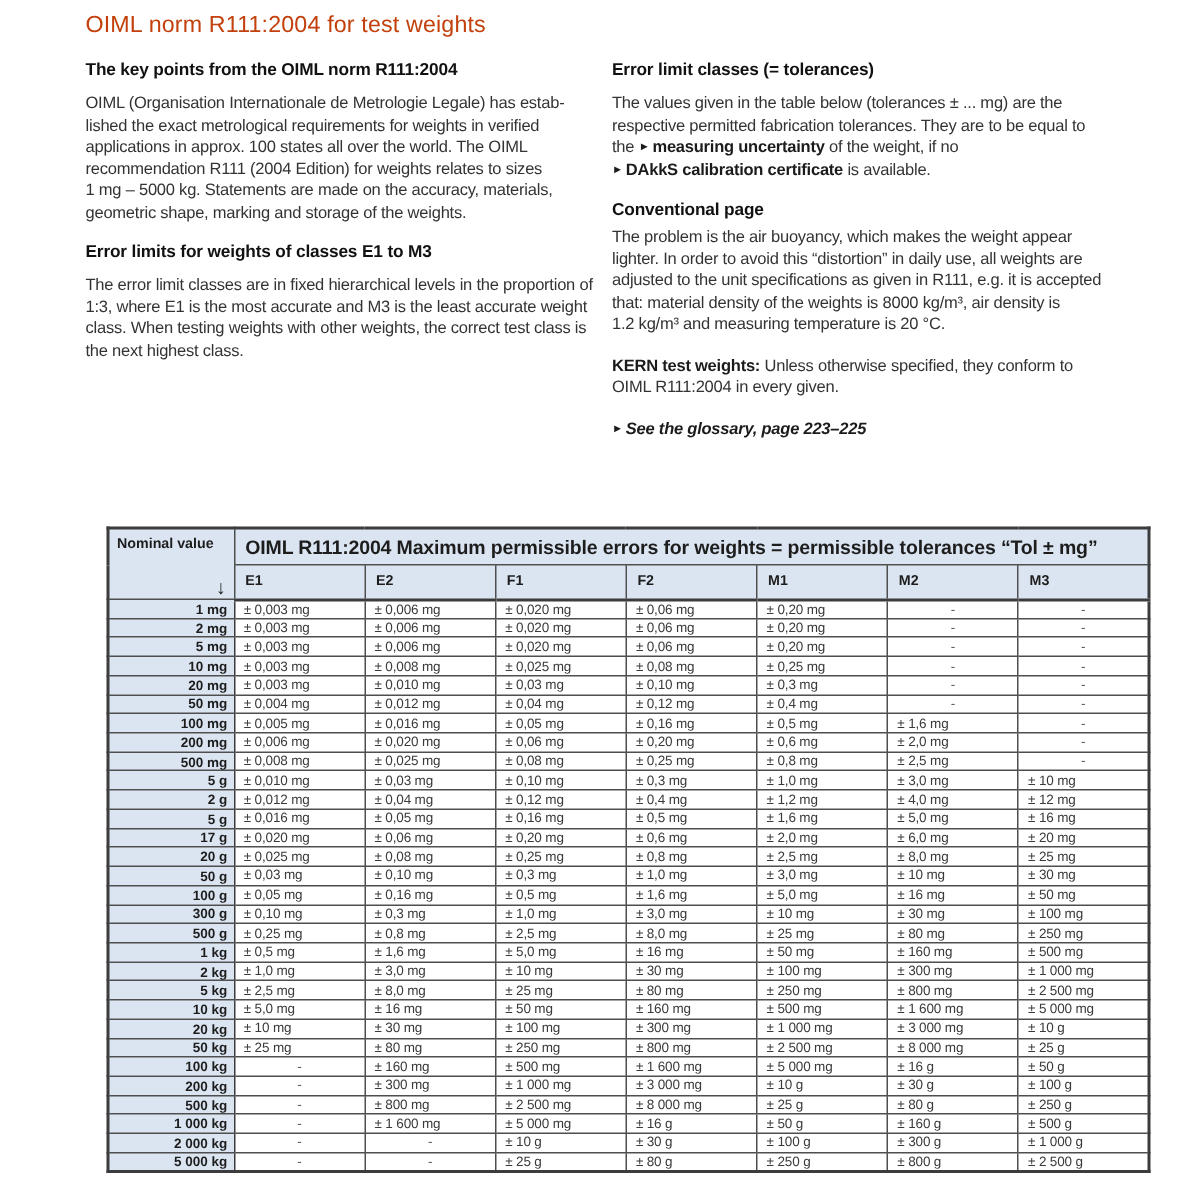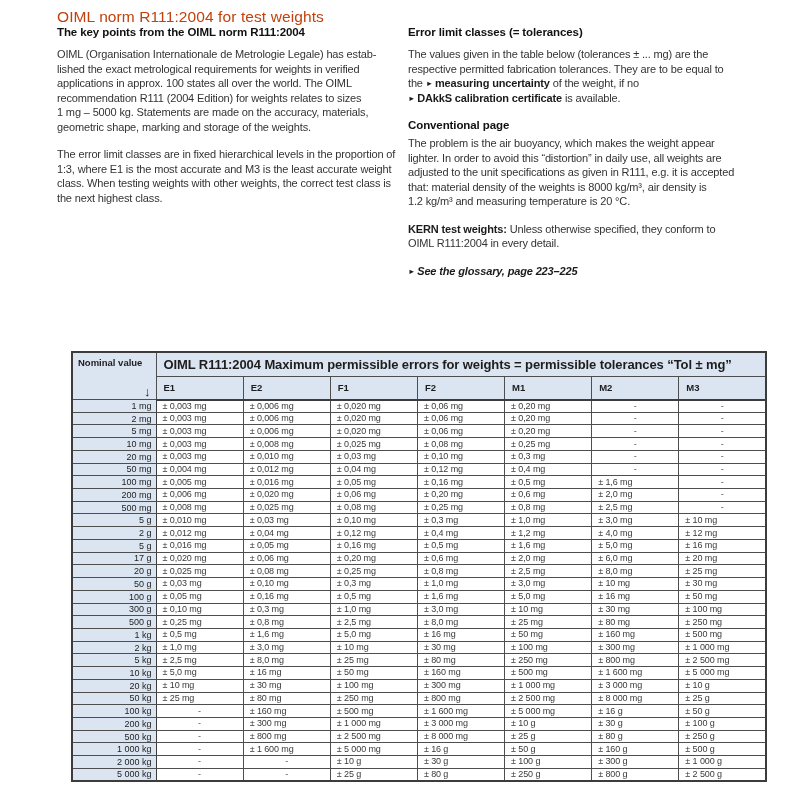--- a/index.html
+++ b/index.html
@@ -10,21 +10,21 @@
     font-family: "Liberation Sans", sans-serif;
     color: #2e2e2e;
     position: relative;
     overflow: hidden;
   }
   .page { position: absolute; left: 57px; top: 8px; width: 700px; }
   .page-title {
     font-size: 15.5px; font-weight: 400; color: #c2410c;
     margin: 0; letter-spacing: 0.1px;
   }
-  .columns { display: flex; }
+  .columns { display: flex; margin-top: 15px; }
   .col { width: 350px; }
   .col-left { width: 352px; }
   .section-heading {
     font-size: 11.5px; font-weight: 700; color: #111;
     margin: 0 0 9px 0; letter-spacing: -0.1px;
   }
   .section-heading.gap-top { margin-top: 6px; margin-bottom: 5px; }
   p.body-text {
     font-size: 11px; line-height: 14.5px; margin: 0 0 13px 0;
     color: #333; letter-spacing: -0.15px;
@@ -53,21 +53,21 @@
   th.span-head {
     font-size: 13px; font-weight: 700; text-align: left;
     padding: 4px 7px; height: 22px; color: #1d1d1d; letter-spacing: -0.1px;
   }
   tr.class-header-row th {
     font-size: 9.5px; font-weight: 700; text-align: left;
     padding: 2px 7px; height: 23px; vertical-align: middle; color: #1d1d1d;
     border-bottom: 2px solid #3c3c3c;
   }
   tbody th.nominal-cell {
-    background: #dbe5f1; font-size: 9px; font-weight: 400;
+    background: #dbe5f1; font-size: 9px; font-weight: 700;
     text-align: right; padding: 0 4px 0 2px; color: #1d1d1d;
     border-right: 1.5px solid #3c3c3c;
   }
   tbody tr { height: 12.73px; }
   tbody td {
     font-size: 9px; padding: 0 2px 0 6px; color: #3a3a3a;
     vertical-align: middle; line-height: 11px; letter-spacing: -0.1px;
     background: #ffffff;
   }
   tbody td.dash { text-align: center; padding: 0; color: #555; }
@@ -75,28 +75,29 @@
 </head>
 <body>
 
 <div class="page">
   <h1 class="page-title">OIML norm R111:2004 for test weights</h1>
 
   <div class="columns">
     <div class="col col-left">
       <h2 class="section-heading">The key points from the OIML norm R111:2004</h2>
       <p class="body-text"><span>OIML (Organisation Internationale de Metrologie Legale) has estab-</span><br><span>lished the exact metrological requirements for weights in verified</span><br><span>applications in approx. 100 states all over the world. The OIML</span><br><span>recommendation R111 (2004 Edition) for weights relates to sizes</span><br><span>1 mg – 5000 kg. Statements are made on the accuracy, materials,</span><br><span>geometric shape, marking and storage of the weights.</span></p>
+      <h2 class="section-heading">Error limits for weights of classes E1 to M3</h2>
       <p class="body-text"><span>The error limit classes are in fixed hierarchical levels in the proportion of</span><br><span>1:3, where E1 is the most accurate and M3 is the least accurate weight</span><br><span>class. When testing weights with other weights, the correct test class is</span><br><span>the next highest class.</span></p>
     </div>
     <div class="col">
       <h2 class="section-heading">Error limit classes (= tolerances)</h2>
       <p class="body-text"><span>The values given in the table below (tolerances ± ... mg) are the</span><br><span>respective permitted fabrication tolerances. They are to be equal to</span><br><span>the </span><span class="arrow-glyph">► </span><span class="b">measuring uncertainty</span><span> of the weight, if no</span><br><span class="arrow-glyph">► </span><span class="b">DAkkS calibration certificate</span><span> is available.</span></p>
       <h2 class="section-heading gap-top">Conventional page</h2>
       <p class="body-text"><span>The problem is the air buoyancy, which makes the weight appear</span><br><span>lighter. In order to avoid this “distortion” in daily use, all weights are</span><br><span>adjusted to the unit specifications as given in R111, e.g. it is accepted</span><br><span>that: material density of the weights is 8000 kg/m³, air density is</span><br><span>1.2 kg/m³ and measuring temperature is 20 °C.</span></p>
-      <p class="body-text kern-note"><span class="b">KERN test weights:</span><span> Unless otherwise specified, they conform to</span><br><span>OIML R111:2004 in every detail.</span></p>
+      <p class="body-text kern-note"><span class="b">KERN test weights:</span><span> Unless otherwise specified, they conform to</span><br><span>OIML R111:2004 in every given.</span></p>
       <p class="body-text glossary"><span class="arrow-glyph">► </span><span class="b i">See the glossary, page 223–225</span></p>
     </div>
   </div>
 </div>
 
 <div class="table-wrap">
   <table class="tol">
     <thead>
       <tr>
         <th class="nominal-head" rowspan="2">

